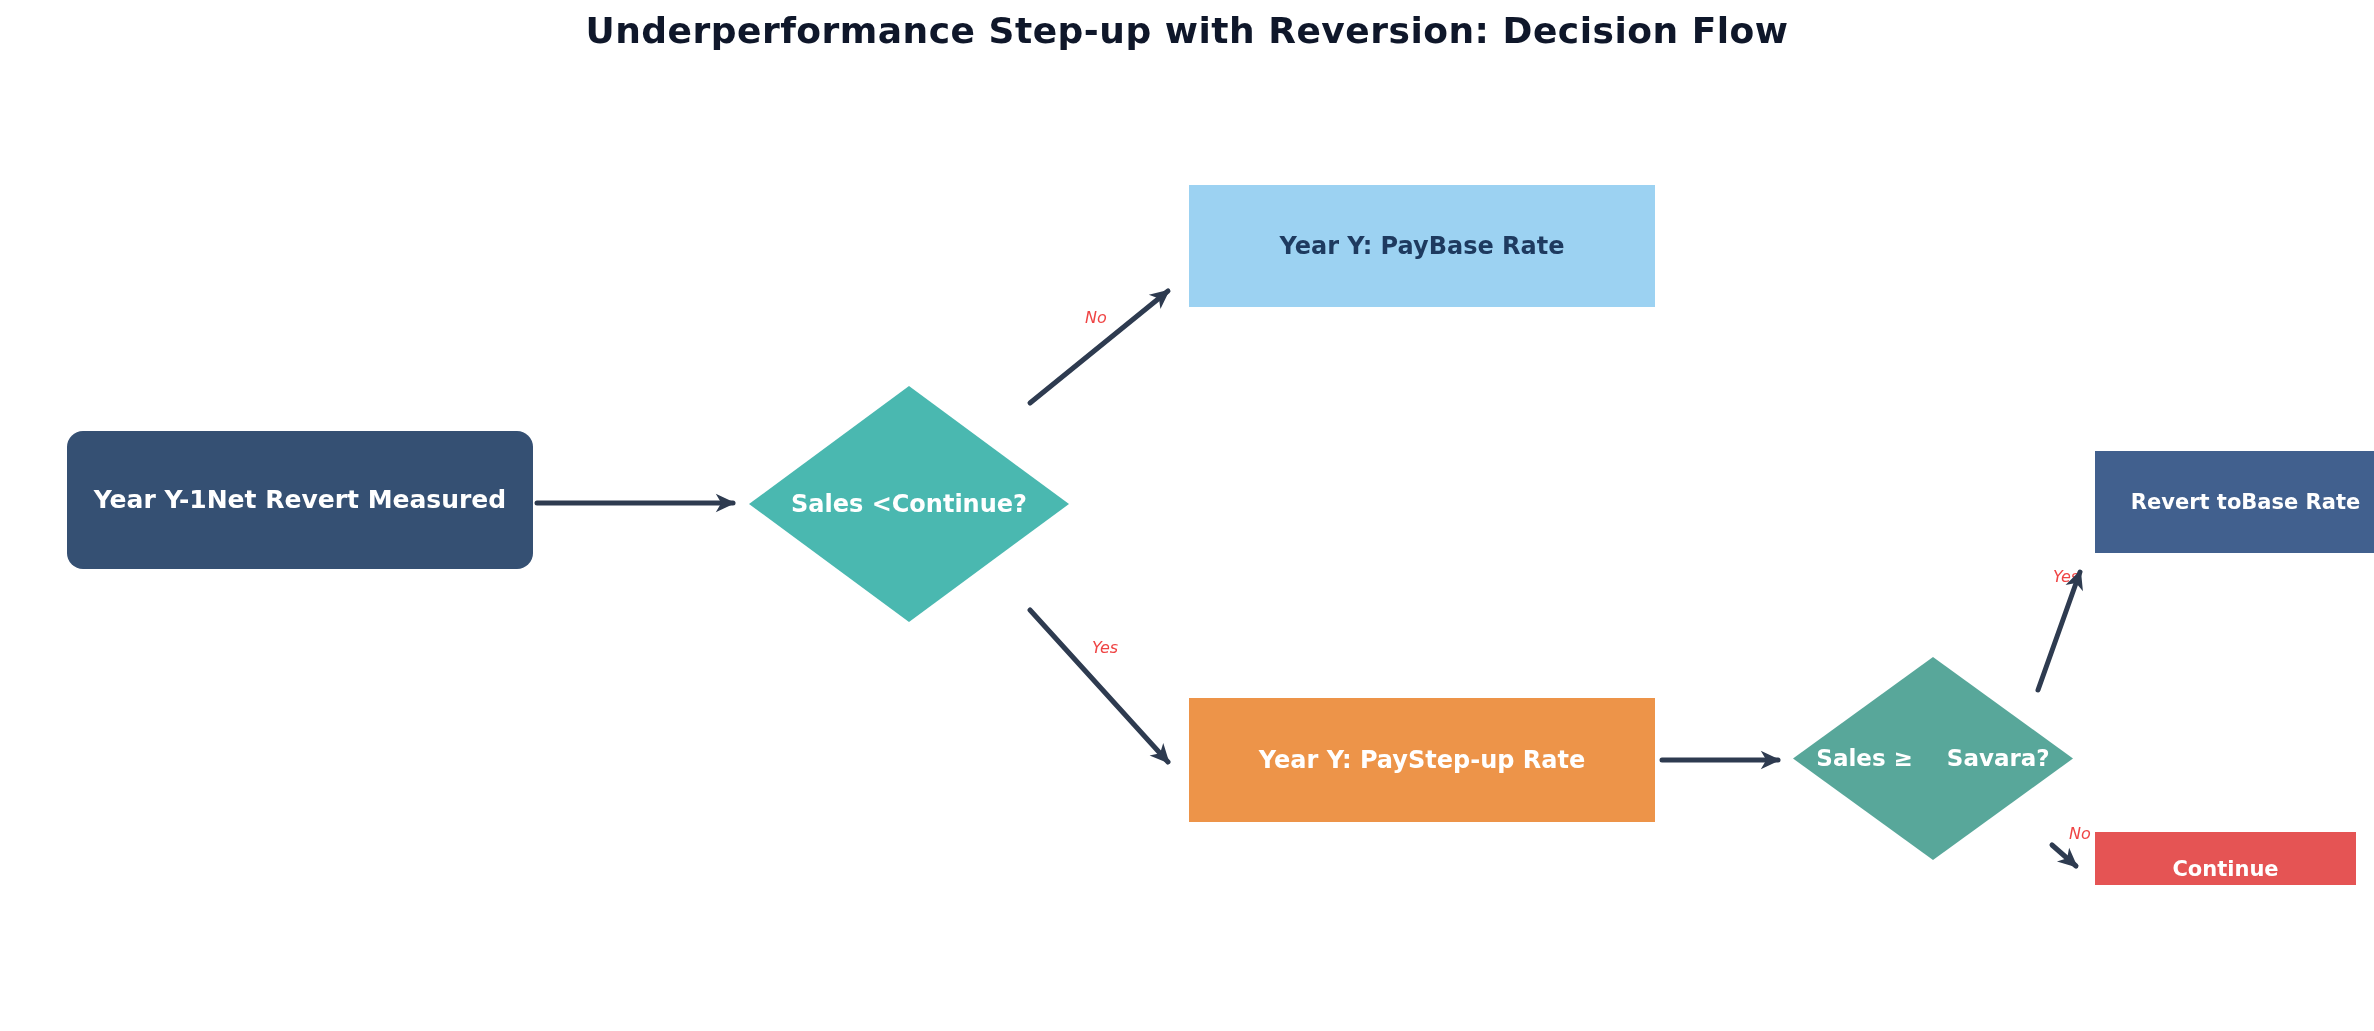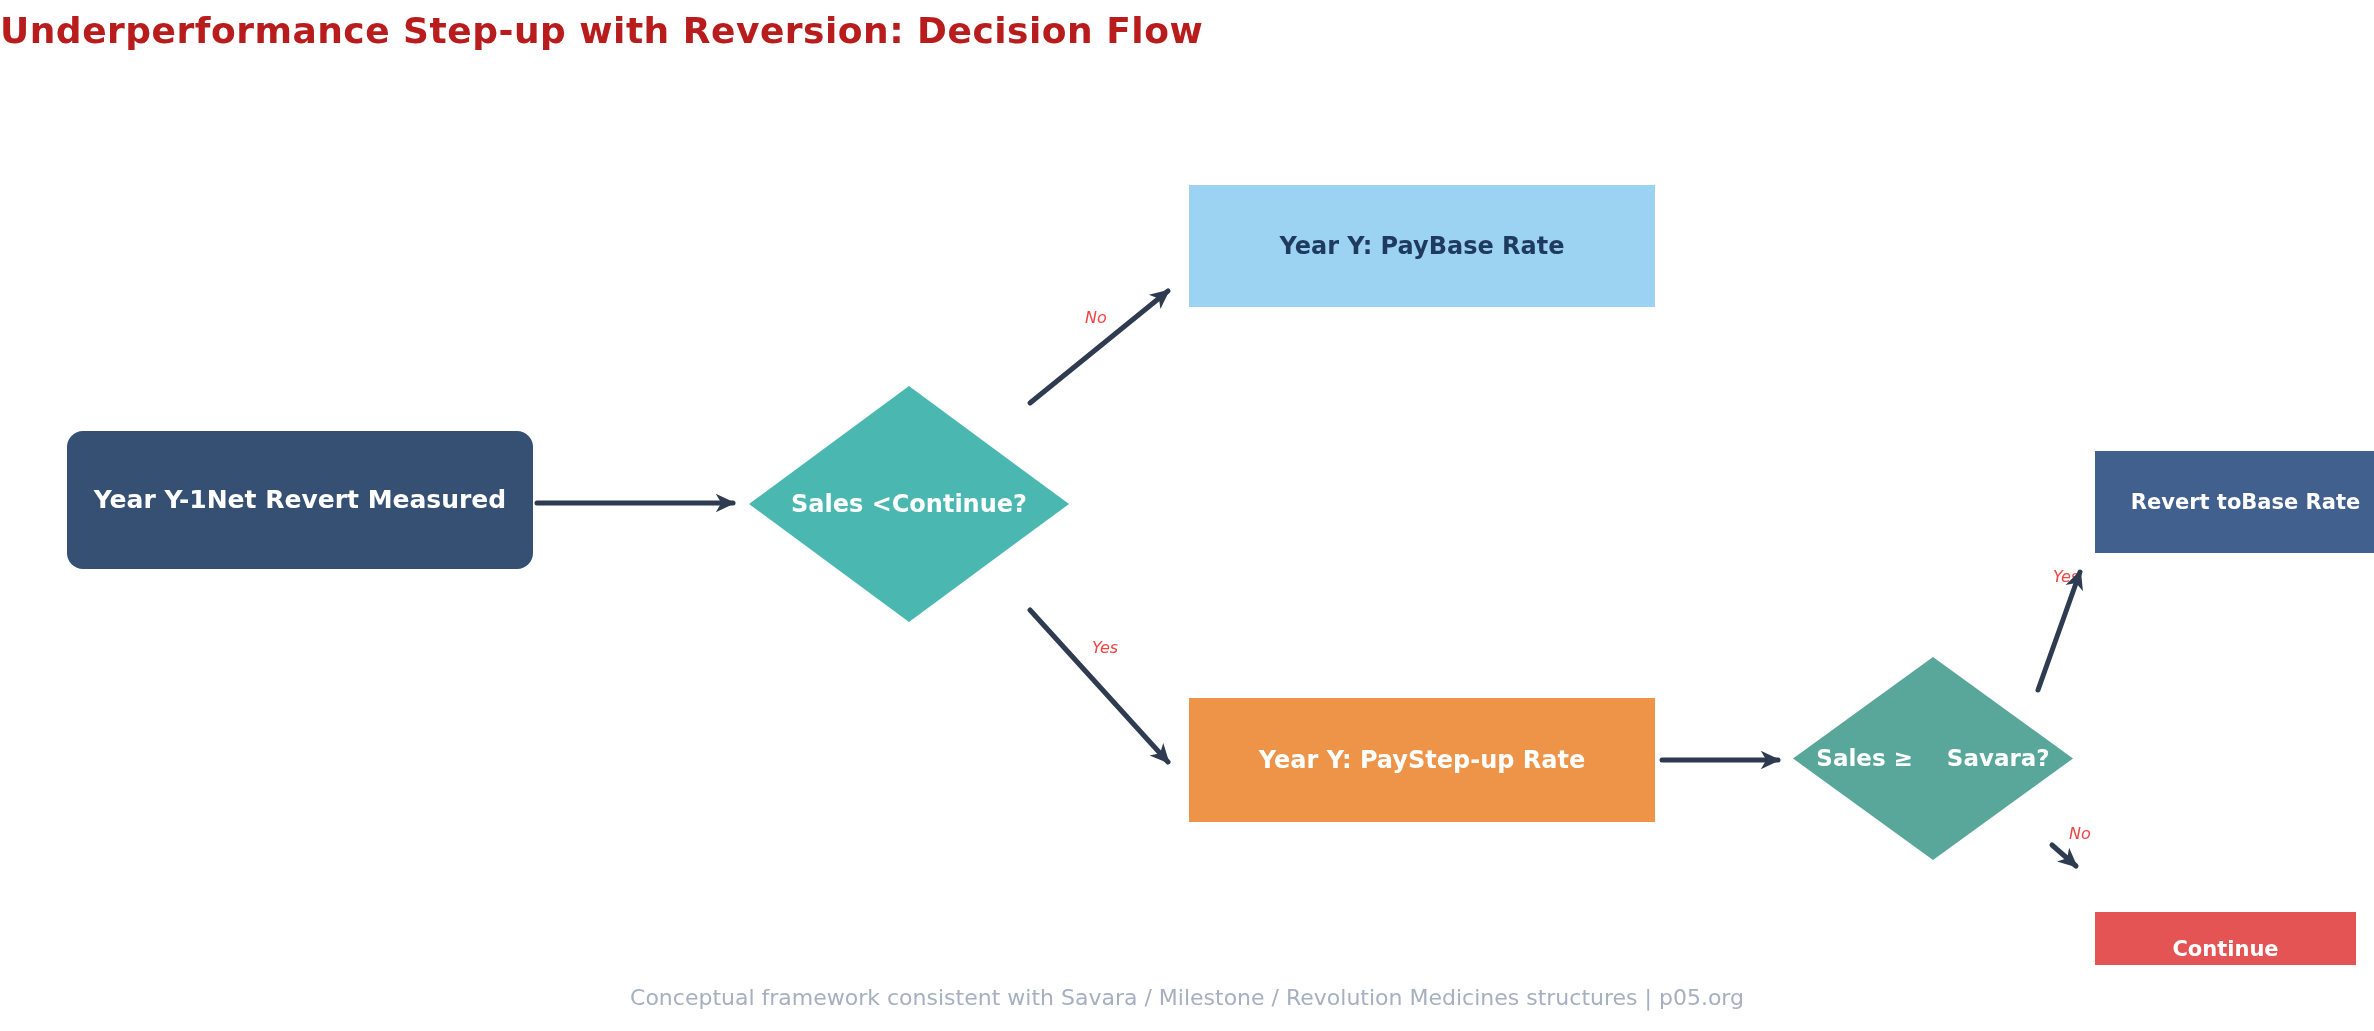--- a/index.html
+++ b/index.html
@@ -5,22 +5,22 @@
   html,body{margin:0;padding:0;background:#ffffff;}
   .canvas{
     position:relative;
     width:2374px;height:1031px;
     background:#ffffff;
     font-family:"DejaVu Sans","Liberation Sans",sans-serif;
     overflow:hidden;
   }
   .page-title{
     position:absolute;top:10px;left:0;width:100%;
-    text-align:left;
-    font-size:36px;font-weight:bold;color:#b91c1c;
+    text-align:center;
+    font-size:36px;font-weight:bold;color:#0f172a;
     letter-spacing:0.5px;
   }
   .footer-note{
     position:absolute;top:985px;left:50%;transform:translateX(-50%);
     font-size:22px;color:#a6b0c2;white-space:nowrap;
   }
   .node{
     position:absolute;
     display:flex;flex-direction:row;justify-content:center;align-items:center;
     text-align:center;
@@ -32,21 +32,21 @@
   .diamond{
     clip-path:polygon(50% 0, 100% 50%, 50% 100%, 0 50%);
   }
   
   #n-measure    {left:67px;  top:431px; width:466px; height:138px; font-size:25px;}
   #n-threshold  {left:749px; top:386px; width:320px; height:236px; font-size:24px;}
   #n-base       {left:1189px;top:185px; width:466px; height:122px; font-size:24px; color:#1e3a5f;}
   #n-stepup     {left:1189px;top:698px; width:466px; height:124px; font-size:24px;}
   #n-revertcheck{left:1793px;top:657px; width:280px; height:203px; font-size:23px;}
   #n-revert     {left:2095px;top:451px; width:301px; height:102px; font-size:21px;}
-  #n-continue   {left:2095px;top:912px; width:261px; height:53px;  font-size:21px; padding-top:22px;}
+  #n-continue   {left:2095px;top:832px; width:261px; height:53px;  font-size:21px; padding-top:22px;}
   .edge-label{
     position:absolute;transform:translate(-50%,-50%);
     font-style:italic;font-size:16px;color:#ef4444;white-space:nowrap;
   }
   #lbl-no-top  {left:1096px;top:317px;}
   #lbl-yes-bot {left:1105px;top:647px;}
   #lbl-yes-rt  {left:2066px;top:576px;}
   #lbl-no-rt   {left:2080px;top:833px;}
   #edge-layer{
     position:absolute;left:0;top:0;width:2374px;height:1031px;
@@ -107,15 +107,14 @@
       </marker>
     </defs>
   <line x1="537" y1="503" x2="733" y2="503" stroke="#2e3b50" marker-end="url(#ah)"></line>
       <line x1="1030" y1="403" x2="1168" y2="291" stroke="#2e3b50" marker-end="url(#ah)"></line>
       <line x1="1030" y1="610" x2="1168" y2="762" stroke="#2e3b50" marker-end="url(#ah)"></line>
       <line x1="1662" y1="760" x2="1778" y2="760" stroke="#2e3b50" marker-end="url(#ah)"></line>
       <line x1="2038" y1="690" x2="2080" y2="572" stroke="#2e3b50" marker-end="url(#ah)"></line>
       <line x1="2052" y1="845" x2="2076" y2="866" stroke="#2e3b50" marker-end="url(#ah)"></line>
     </svg>
 
-  <div class="footer-note">Conceptual framework consistent with Savara / Milestone / Revolution Medicines structures | p05.org</div>
 
 </div>
 
 </body></html>

